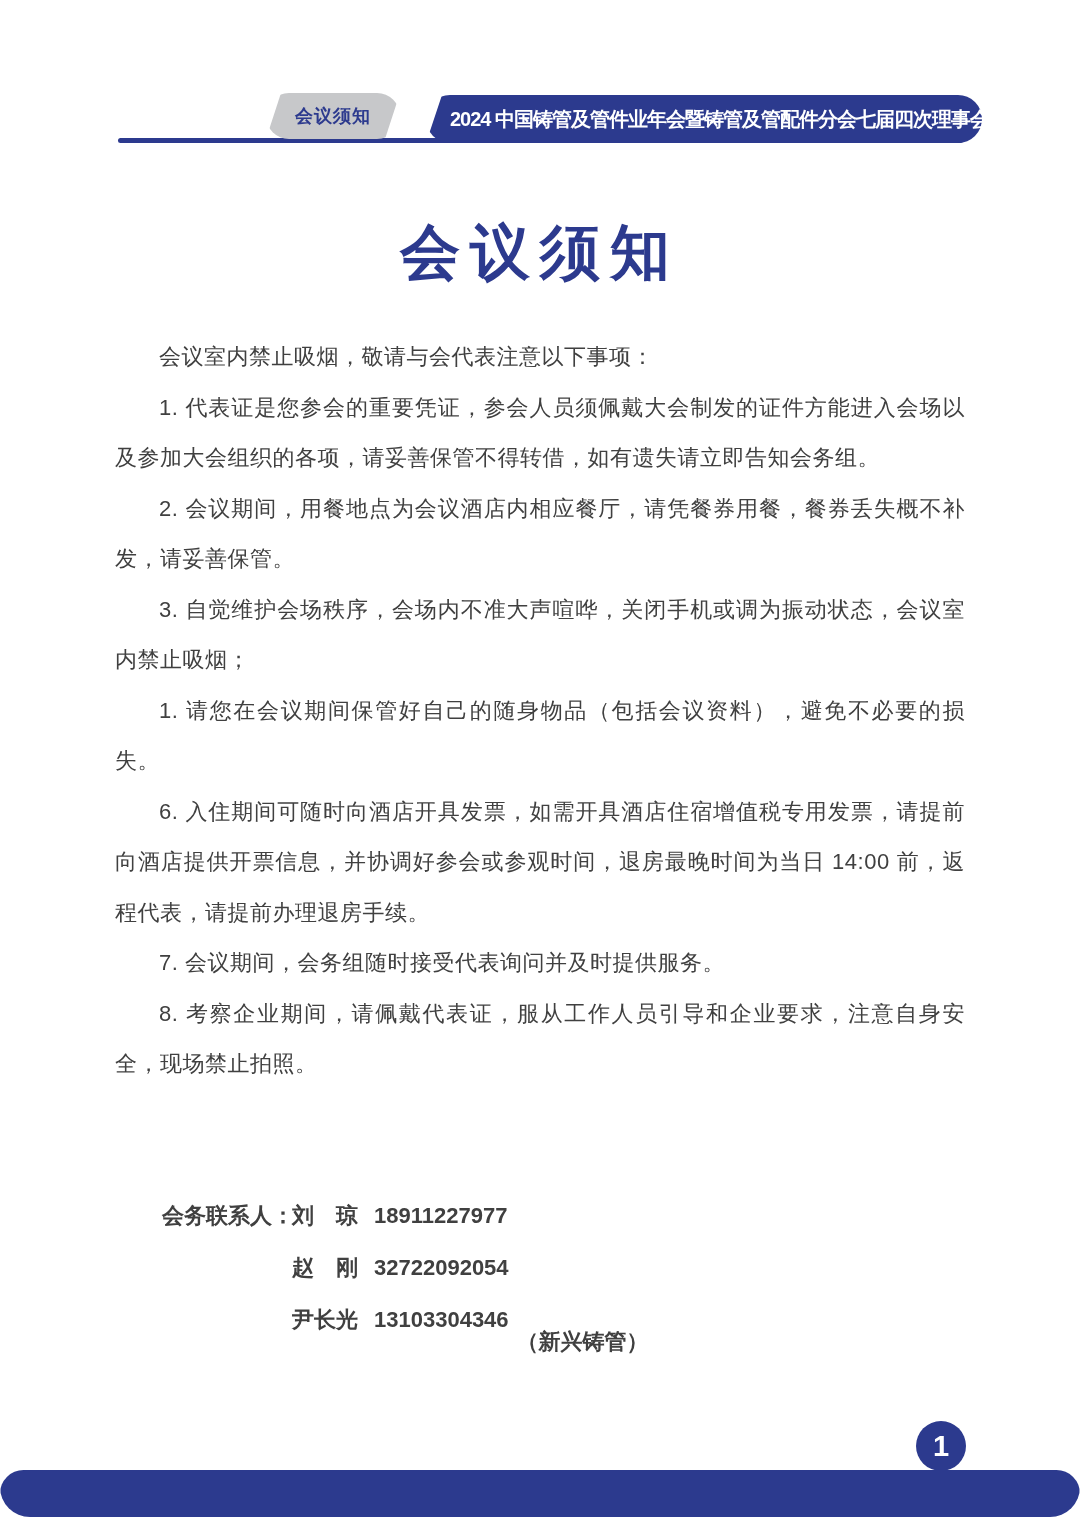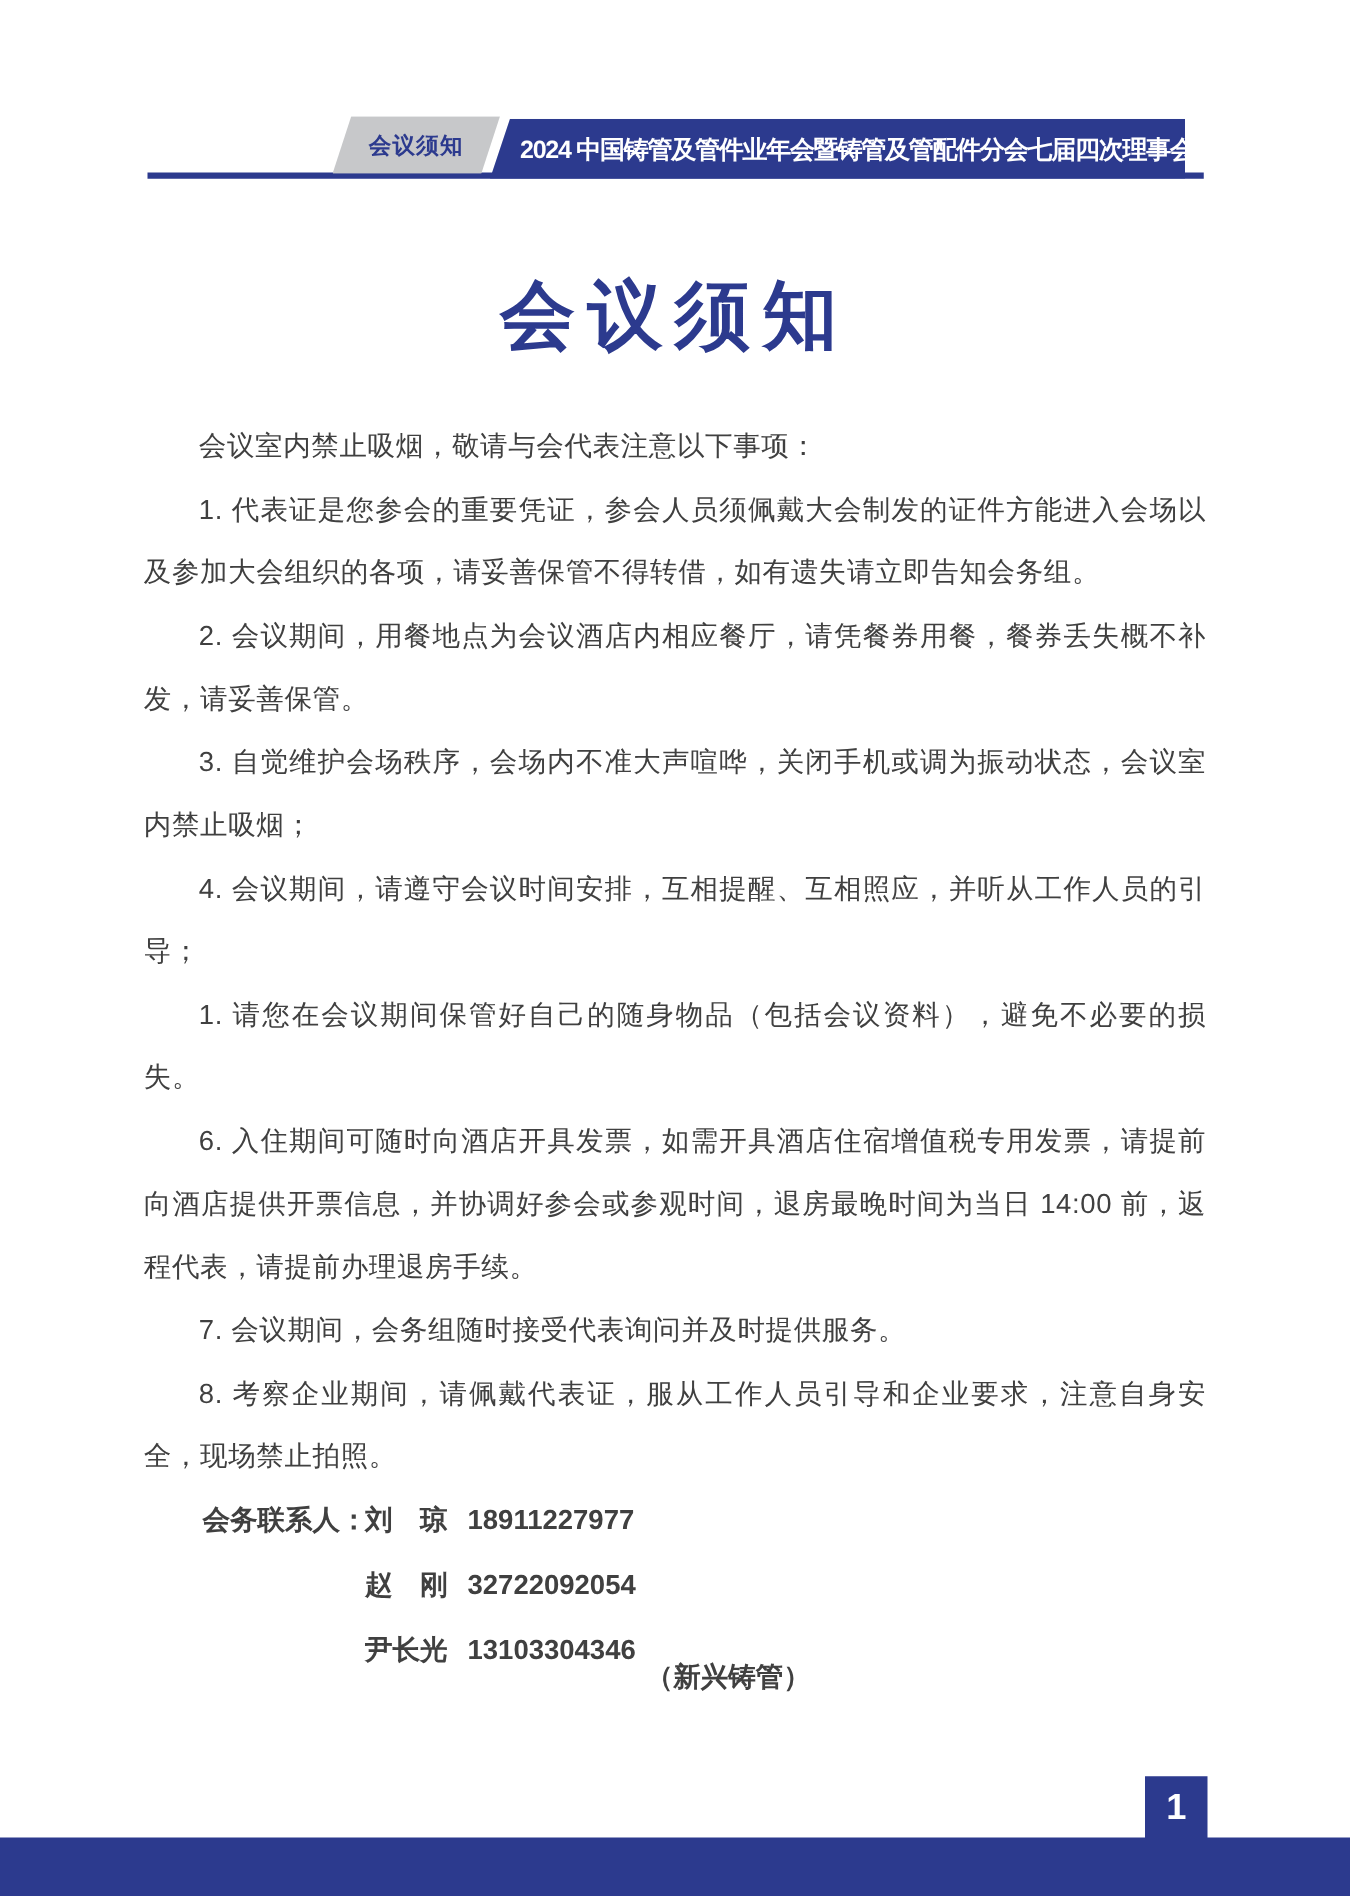--- a/index.html
+++ b/index.html
@@ -1,20 +1,20 @@
 <!DOCTYPE html>
 <html lang="zh" style="--navy: #2c3a8e; --gray: #c7c8ca; --body-text: #404040;"><head>
 <meta charset="utf-8">
 <style>
   :root{
     --navy:#2c3a8e;
     --gray:#c7c8ca;
     --body-text:#404040;
   }
-  *{box-sizing:border-box;}
+  *{box-sizing:border-box;border-radius:30px;}
   html,body{margin:0;padding:0;}
   body{
     width:1080px;height:1517px;
     background:#ffffff;
     font-family:"Liberation Sans","DejaVu Sans",sans-serif;
     position:relative;
     overflow:hidden;
   }
   .page{position:absolute;inset:0;}
 
@@ -26,21 +26,21 @@
   .header-tab{
     position:absolute;left:266px;top:93px;width:134px;height:46px;
     background:var(--gray);
     clip-path:polygon(15px 0,100% 0,calc(100% - 15px) 100%,0 100%);
     display:flex;align-items:center;justify-content:center;
   }
   .header-tab span{
     color:var(--navy);font-weight:bold;font-size:18px;letter-spacing:1px;
   }
   .header-banner{
-    position:absolute;left:392px;top:95px;width:556px;height:48px;
+    position:absolute;left:426px;top:95px;width:556px;height:48px;
     background:var(--navy);
     clip-path:polygon(16px 0,100% 0,100% 100%,0 100%);
     display:flex;align-items:center;
     padding-left:24px;
   }
   .header-banner span{
     color:#ffffff;font-weight:bold;font-size:20px;letter-spacing:-1px;
     white-space:nowrap;
   }
 
@@ -101,21 +101,20 @@
     <span>2024 中国铸管及管件业年会暨铸管及管配件分会七届四次理事会</span>
   </div>
 
   <h1 class="title">会议须知</h1>
 
   <div class="doc-body">
     <p>会议室内禁止吸烟，敬请与会代表注意以下事项：</p>
     <p>1. 代表证是您参会的重要凭证，参会人员须佩戴大会制发的证件方能进入会场以及参加大会组织的各项，请妥善保管不得转借，如有遗失请立即告知会务组。</p>
     <p>2. 会议期间，用餐地点为会议酒店内相应餐厅，请凭餐券用餐，餐券丢失概不补发，请妥善保管。</p>
     <p>3. 自觉维护会场秩序，会场内不准大声喧哗，关闭手机或调为振动状态，会议室内禁止吸烟；</p>
-    <p>4. 会议期间，请遵守会议时间安排，互相提醒、互相照应，并听从工作人员的引导；</p>
     <p>1. 请您在会议期间保管好自己的随身物品（包括会议资料），避免不必要的损失。</p>
     <p>6. 入住期间可随时向酒店开具发票，如需开具酒店住宿增值税专用发票，请提前向酒店提供开票信息，并协调好参会或参观时间，退房最晚时间为当日 14:00 前，返程代表，请提前办理退房手续。</p>
     <p>7. 会议期间，会务组随时接受代表询问并及时提供服务。</p>
     <p>8. 考察企业期间，请佩戴代表证，服从工作人员引导和企业要求，注意自身安全，现场禁止拍照。</p>
   </div>
 
   <div class="contacts">
     <div class="contact-row">
       <span class="c-label">会务联系人：</span>
       <span class="c-name">刘　琼</span>

